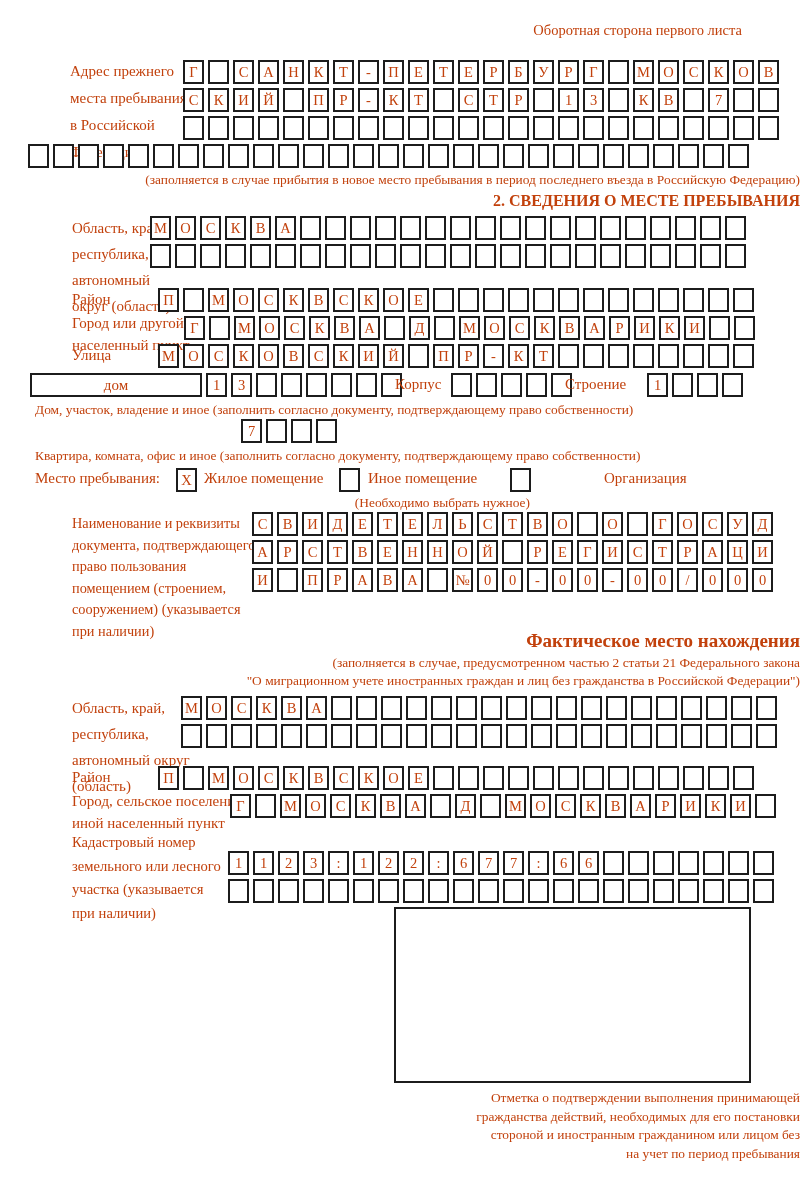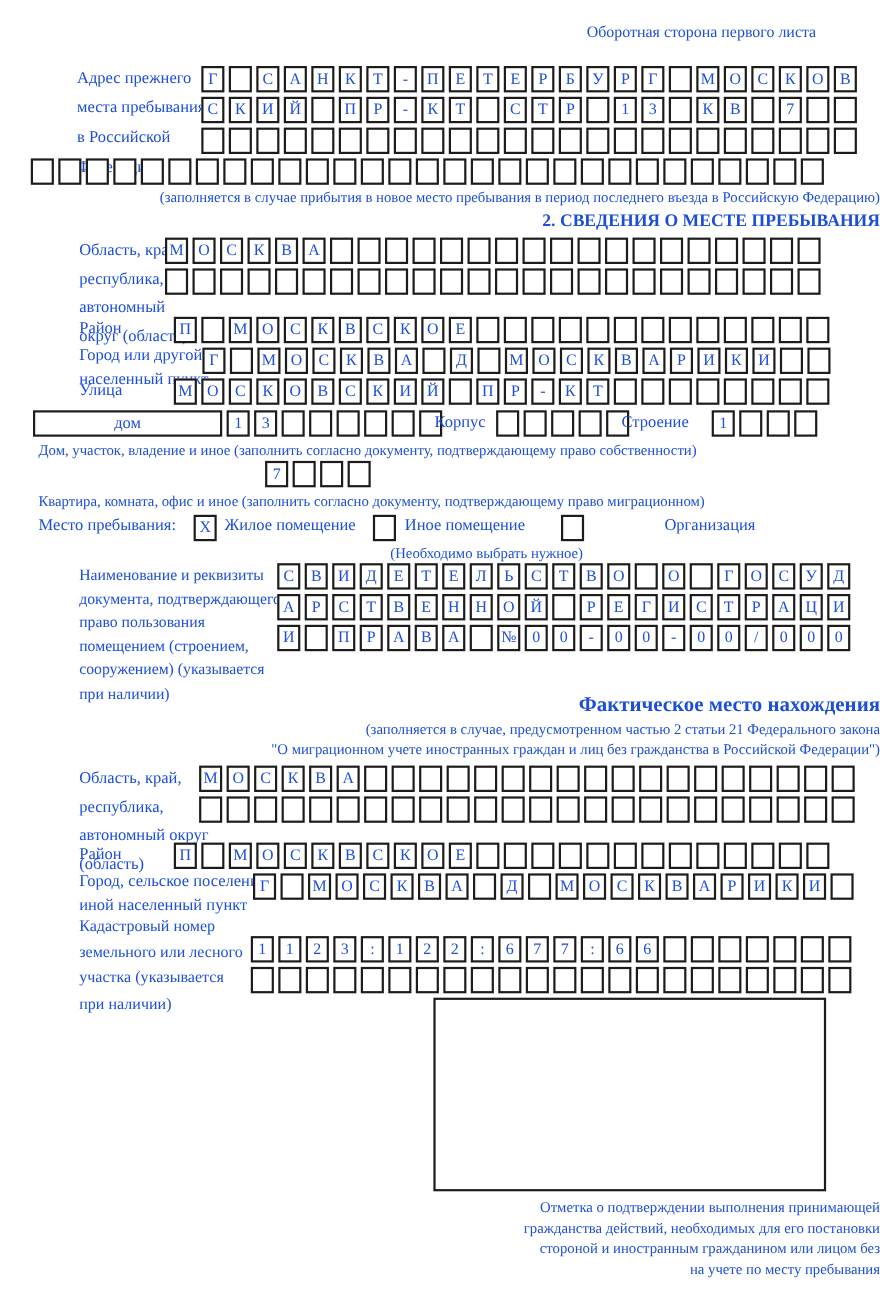--- a/index.html
+++ b/index.html
@@ -1,18 +1,18 @@
 <!DOCTYPE html>
 <html><head>
 <meta charset="utf-8">
 <style>
   html,body{margin:0;padding:0;background:#ffffff;}
   .page{
     position:relative;width:800px;height:1180px;background:#ffffff;
-    font-family:"Liberation Serif","DejaVu Serif",serif;color:#1d4ed8;
+    font-family:"Liberation Serif","DejaVu Serif",serif;color:#c2410c;
     overflow:hidden;
   }
   .abs{position:absolute;}
   .lbl{font-size:15px;line-height:27px;white-space:nowrap;}
   .lbl-tight{font-size:15px;line-height:22px;white-space:nowrap;}
   .small{font-size:13.4px;line-height:17px;}
   .center{text-align:right;}
   .bold{font-weight:bold;}
   .boxrow{display:flex;gap:4px;}
   .cell{
@@ -326,21 +326,21 @@
       <span class="cell"></span>
     </div>
   <div class="abs small" style="left:35px;top:401px;">Дом, участок, владение и иное (заполнить согласно документу, подтверждающему право собственности)</div>
 
   <div class="abs boxrow" style="left:241px;top:419px;">
       <span class="cell">7</span>
       <span class="cell"></span>
       <span class="cell"></span>
       <span class="cell"></span>
     </div>
-  <div class="abs small" style="left:35px;top:447px;">Квартира, комната, офис и иное (заполнить согласно документу, подтверждающему право миграционном)</div>
+  <div class="abs small" style="left:35px;top:447px;">Квартира, комната, офис и иное (заполнить согласно документу, подтверждающему право собственности)</div>
 
   <div class="abs inline-lbl" style="left:35px;top:470px;">Место пребывания:</div>
   <div class="abs boxrow" style="left:176px;top:468px;">
       <span class="cell">X</span>
     </div>
   <div class="abs inline-lbl" style="left:204px;top:470px;">Жилое помещение</div>
   <div class="abs boxrow" style="left:339px;top:468px;">
       <span class="cell"></span>
     </div>
   <div class="abs inline-lbl" style="left:368px;top:470px;">Иное помещение</div>
@@ -601,16 +601,16 @@
       <span class="cell"></span>
       <span class="cell"></span>
       <span class="cell"></span>
     </div>
 
   <div class="abs bigbox" style="left:394px;top:907px;width:357px;height:176px;"></div>
   <div class="abs small center" style="left:345px;top:1089px;width:455px;line-height:18.5px;">
       <div>Отметка о подтверждении выполнения принимающей</div>
       <div>гражданства действий, необходимых для его постановки</div>
       <div>стороной и иностранным гражданином или лицом без</div>
-      <div>на учете по месту пребывания</div>
+      <div>на учет по период пребывания</div>
     </div>
 
 </div>
 
 </body></html>

